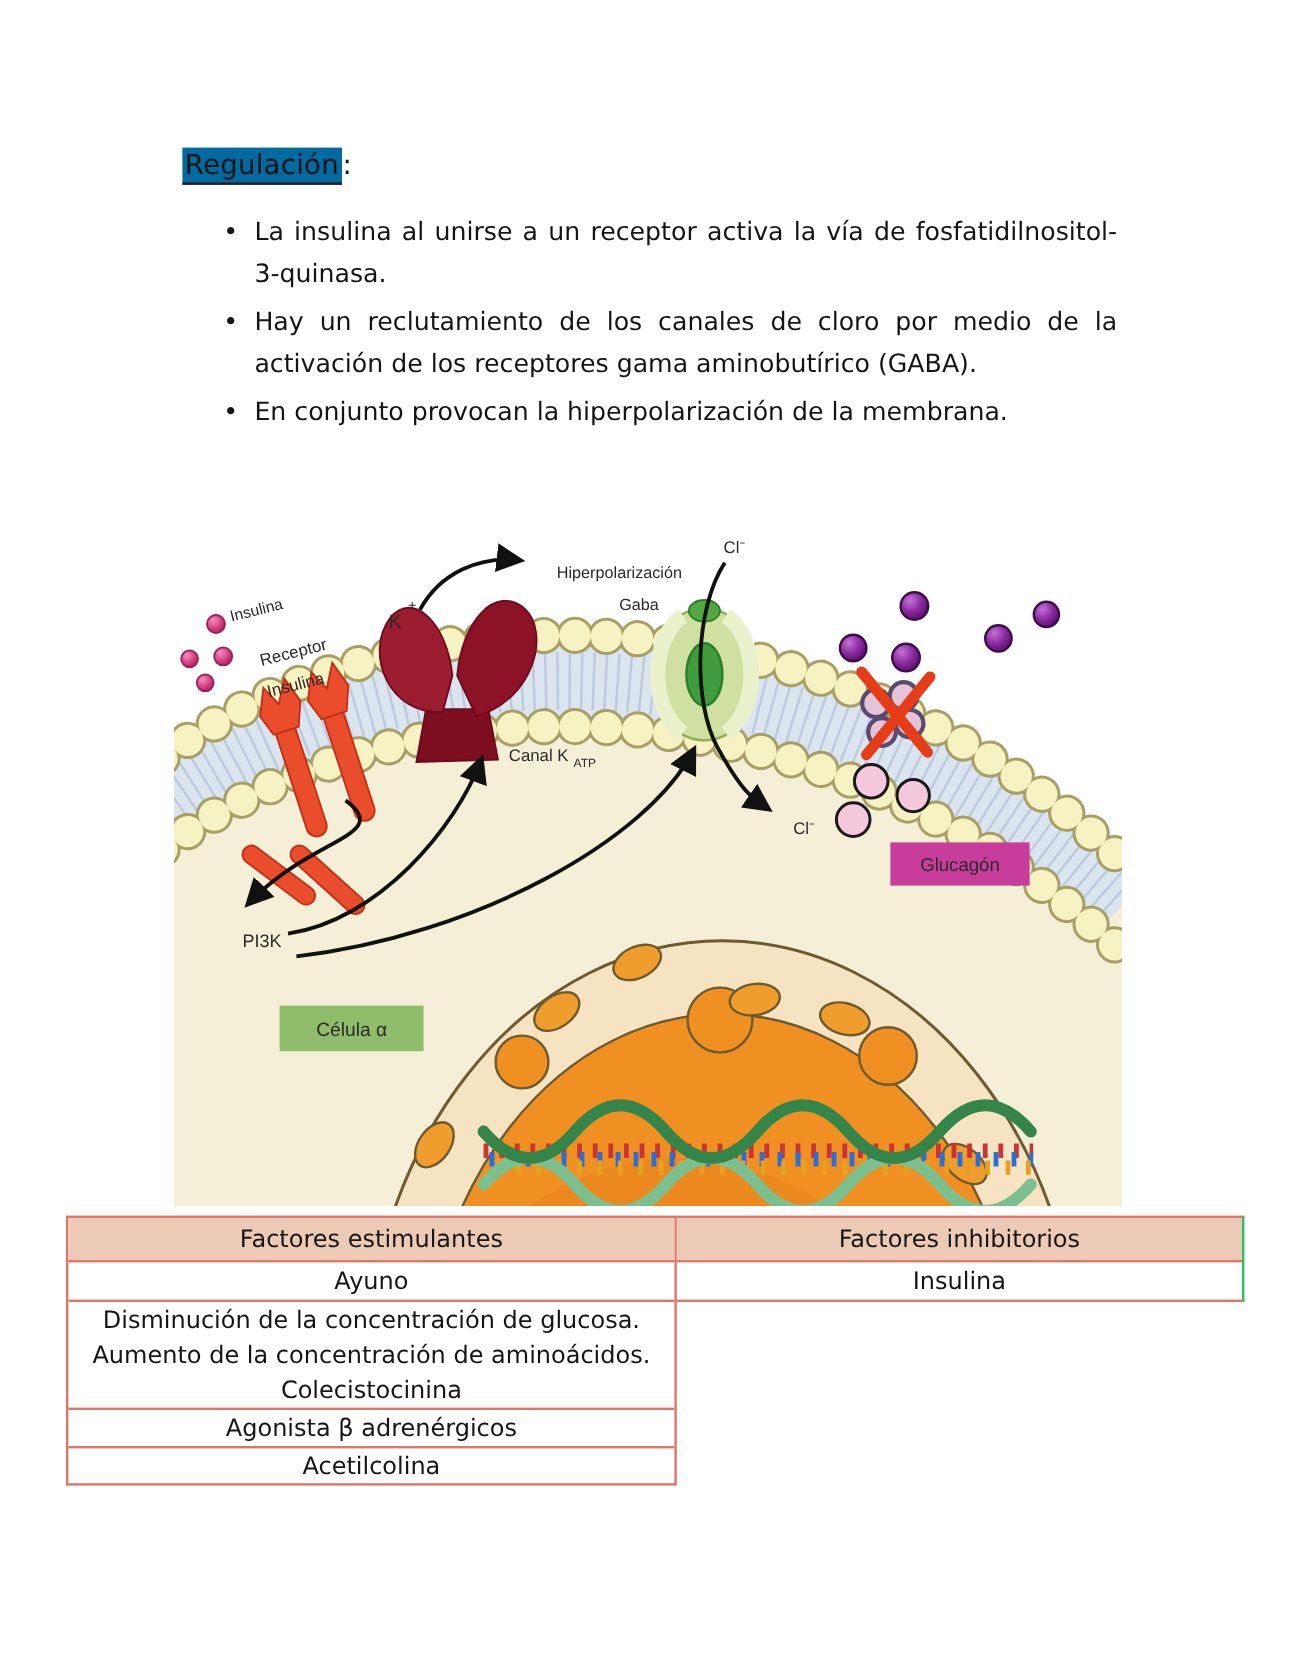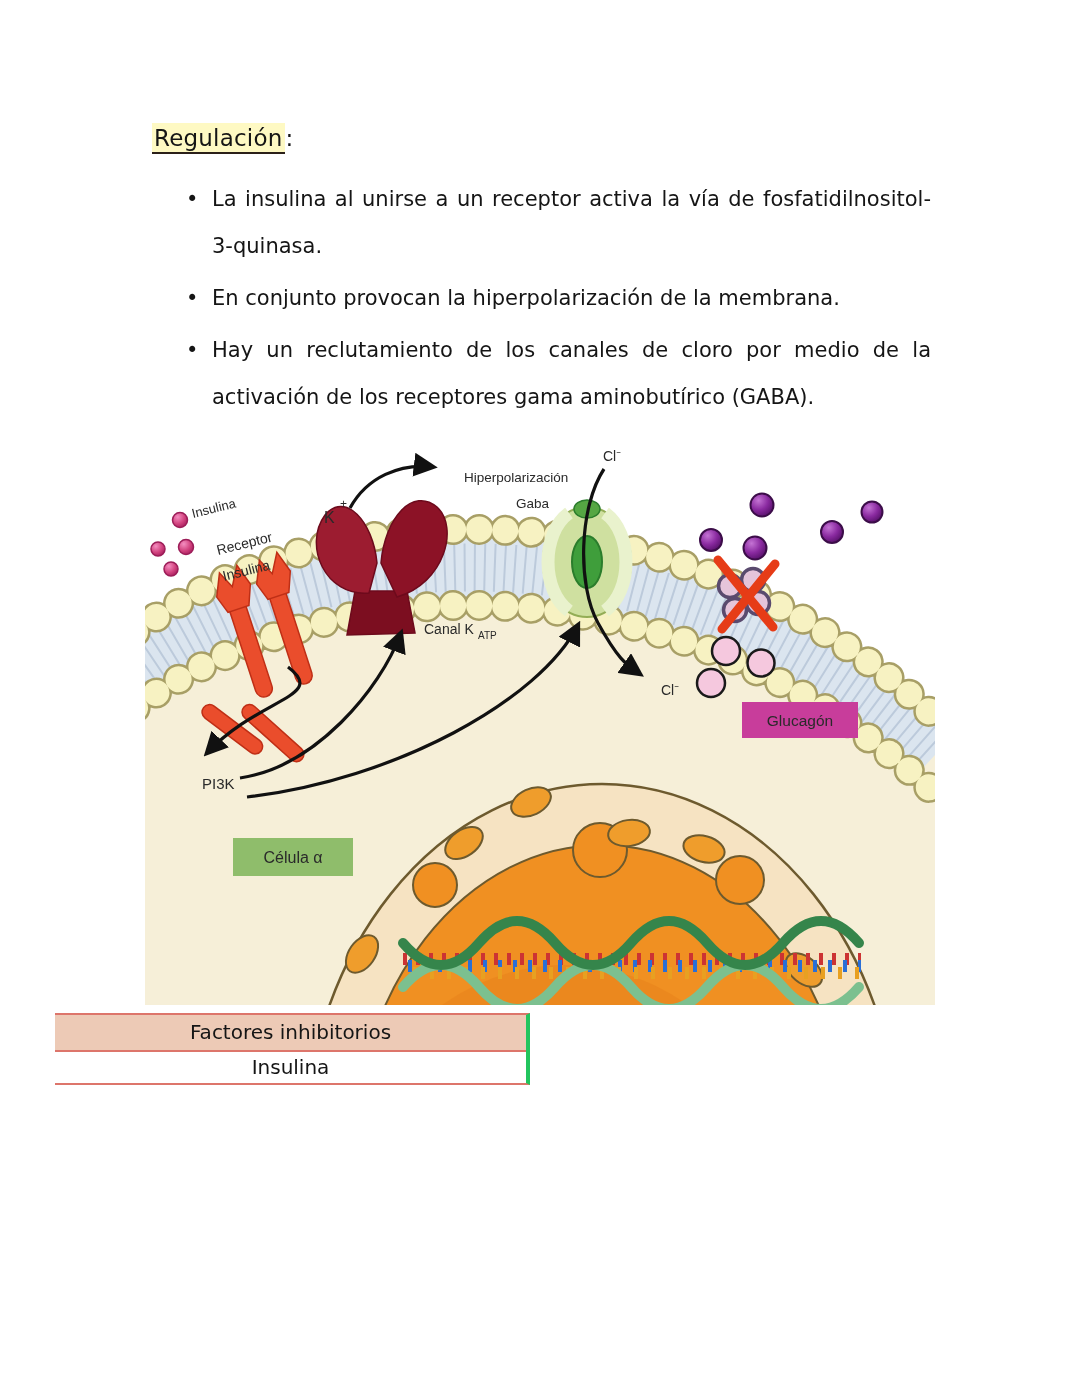--- a/index.html
+++ b/index.html
@@ -1,54 +1,54 @@
 <!DOCTYPE html>
 <html><head>
 <meta charset="utf-8">
 <style>
   html,body{margin:0;padding:0;background:#ffffff;}
   .page{position:relative;width:1080px;height:1397px;background:#ffffff;overflow:hidden;
         font-family:"DejaVu Sans",sans-serif;color:#151515;}
   
   .heading{position:absolute;left:152px;top:125px;font-size:23px;letter-spacing:.2px;}
-  .heading .hl{background:#fef9c3;padding:2px 3px 1px 2px;border-bottom:2.5px solid #2b2019;}
+  .heading .hl{background:#0369a1;padding:2px 3px 1px 2px;border-bottom:2.5px solid #2b2019;}
   
   .bullets{position:absolute;left:178px;top:176px;width:753px;list-style:none;margin:0;padding:0;}
-  .bullets li{position:relative;padding-left:34px;margin-bottom:5px;font-size:21px;line-height:47px;
+  .bullets li{position:relative;padding-left:34px;margin-bottom:5px;font-size:21px;line-height:35px;
               text-align:justify;text-align-last:left;}
   .bullets li::before{content:"\2022";position:absolute;left:8px;top:0;font-size:21px;}
   
   .diagram{position:absolute;left:145px;top:445px;width:790px;height:560px;}
   .diagram svg{display:block;}
   .dlab{font-family:"Liberation Sans",sans-serif;fill:#2a2a2a;}
   
   .factores{position:absolute;left:55px;top:1013px;display:flex;align-items:flex-start;
             font-size:20px;}
   .col{display:flex;flex-direction:column;}
   .col-left{width:505px;border:2px solid #dd756b;}
-  .col-right{width:471px;border-top:2px solid #dd756b;border-right:4px solid #22c55e;border-bottom:2px solid #dd756b;}
+  .col-right{width:471px;border-top:2px solid #dd756b;border-right:2px solid #22c55e;border-bottom:2px solid #dd756b;}
   .cell{display:flex;align-items:center;justify-content:center;text-align:center;
         white-space:pre-line;line-height:29px;}
   .cell + .cell{border-top:2px solid #dd756b;}
   .cell-head{height:35px;background:#edcab6;}
   .h31{height:31px}.h88{height:88px}.h30{height:30px}.h29{height:29px}
 </style>
 </head>
 <body>
 
 <div class="page">
 
   <div class="heading">
     <span class="hl">Regulación</span><span>:</span>
   </div>
 
   <ul class="bullets">
     <li><span>La insulina al unirse a un receptor activa la vía de fosfatidilnositol-3-quinasa.</span></li>
+    <li><span>Hay un reclutamiento de los canales de cloro por medio de la activación de los receptores gama aminobutírico (GABA).</span></li>
     <li><span>En conjunto provocan la hiperpolarización de la membrana.</span></li>
-    <li><span>Hay un reclutamiento de los canales de cloro por medio de la activación de los receptores gama aminobutírico (GABA).</span></li>
   </ul>
 
   <div class="diagram">
   <svg width="790" height="560" viewBox="0 0 790 560" xmlns="http://www.w3.org/2000/svg">
     <defs>
       <marker id="arr" viewBox="0 0 10 10" refX="8" refY="5" markerWidth="7.5" markerHeight="7.5" orient="auto-start-reverse">
         <path d="M0,0 L10,5 L0,10 Z" fill="#111"></path>
       </marker>
       <radialGradient id="purpG" cx="35%" cy="30%" r="75%">
         <stop offset="0%" stop-color="#c473d4"></stop>
@@ -178,19 +178,28 @@
       <text x="458" y="16" class="dlab" font-size="14">Cl⁻</text>
       <text x="279" y="189" class="dlab" font-size="14">Canal K</text>
       <text x="333" y="194" class="dlab" font-size="10">ATP</text>
       <text x="516" y="250" class="dlab" font-size="14">Cl⁻</text>
       <text x="57" y="344" class="dlab" font-size="15">PI3K</text>
     </g>
   </svg>
   </div>
 
   <div class="factores">
+    <div class="col col-left">
+      <div class="cell cell-head">Factores estimulantes</div>
+      <div class="cell h31">Ayuno</div>
+      <div class="cell h88">Disminución de la concentración de glucosa.
+Aumento de la concentración de aminoácidos.
+Colecistocinina</div>
+      <div class="cell h30">Agonista β adrenérgicos</div>
+      <div class="cell h29">Acetilcolina</div>
+    </div>
     <div class="col col-right">
       <div class="cell cell-head">Factores inhibitorios</div>
       <div class="cell h31">Insulina</div>
     </div>
   </div>
 
 </div>
 
 </body></html>

